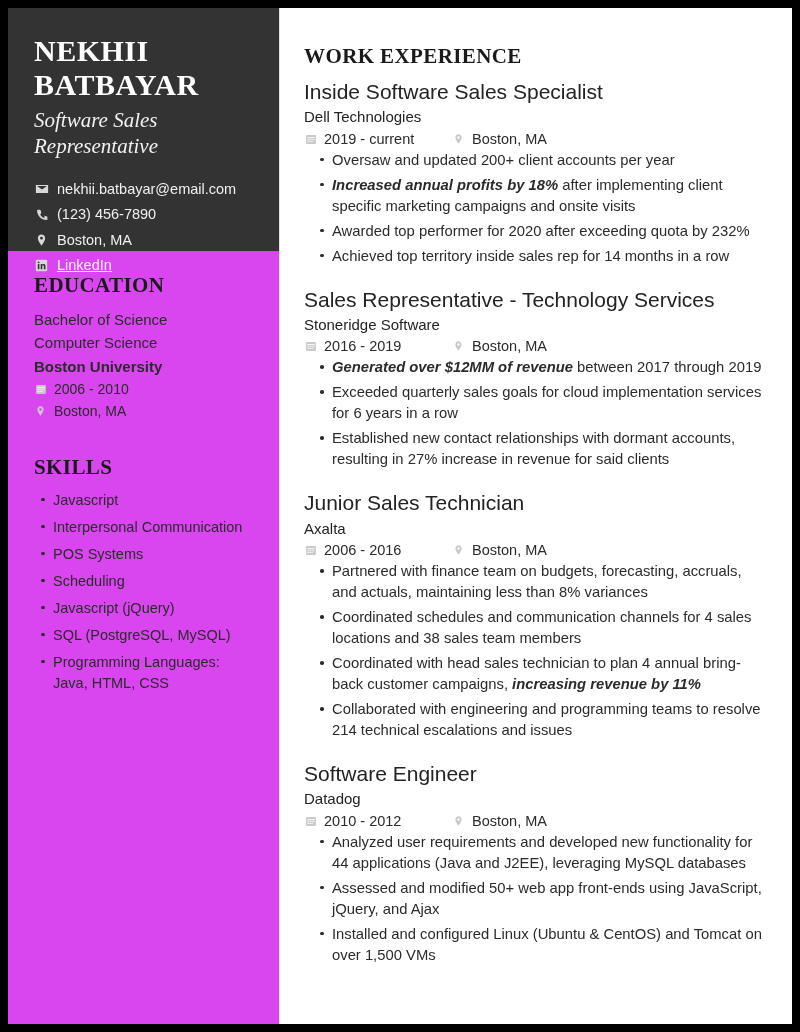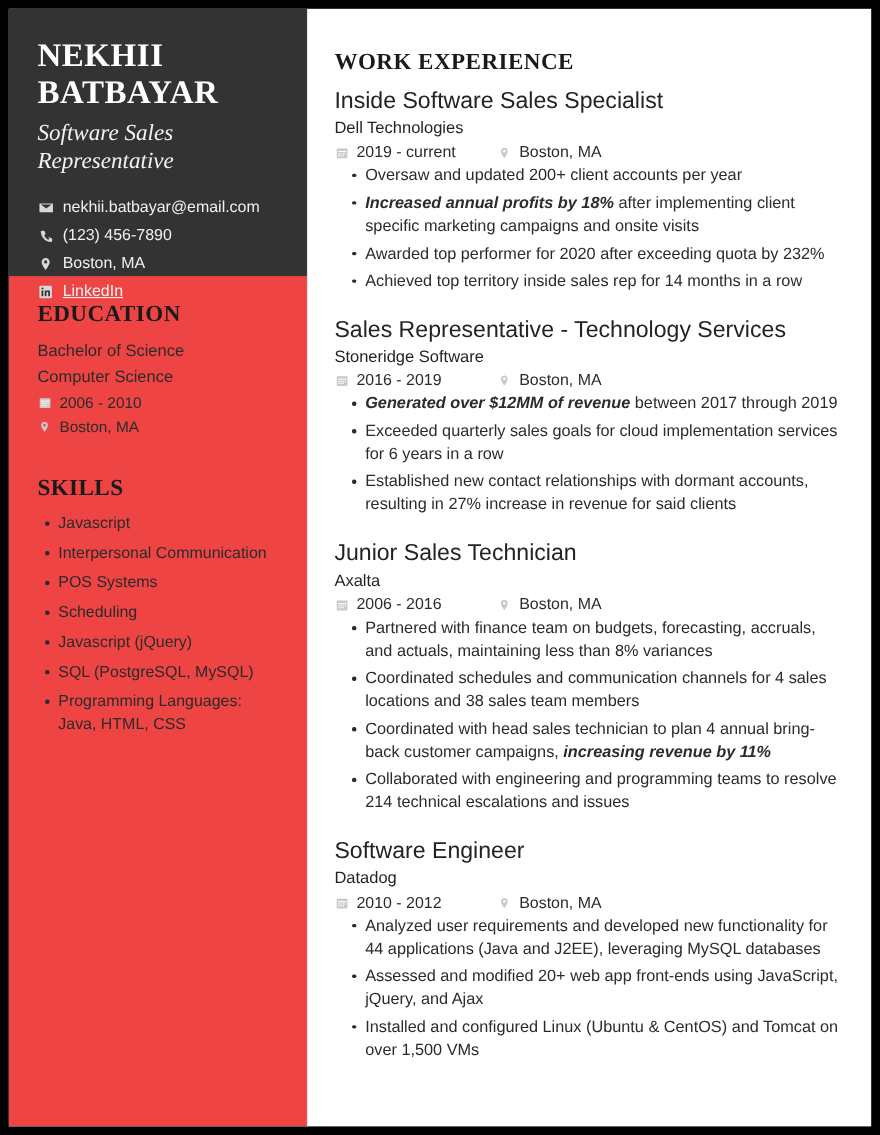--- a/index.html
+++ b/index.html
@@ -22,21 +22,21 @@
     height: 1016px;
     background: #ffffff;
     display: flex;
     overflow: hidden;
   }
 
   
   .sidebar {
     width: 271px;
     min-width: 271px;
-    background: #ef4444;
+    background: #d946ef;
     border-right: 1px solid #e2e2e2;
     display: flex;
     flex-direction: column;
   }
 
   .sidebar-header {
     background: #333333;
     color: #ffffff;
     padding: 26px 26px 26px 26px;
     height: 243px;
@@ -296,20 +296,21 @@
 
       </div>
     </div>
 
     <div class="sidebar-body">
 
       <section class="side-section">
         <h2 class="side-section-title">EDUCATION</h2>
         <div class="edu-line">Bachelor of Science</div>
         <div class="edu-line">Computer Science</div>
+        <div class="edu-line bold">Boston University</div>
         <div class="meta-row">
           <span class="ico">
             <svg width="12" height="12" viewBox="0 0 16 16" fill="currentColor" aria-hidden="true">
               <rect x="1.5" y="2.6" width="13" height="12" rx="1"></rect>
               <rect x="3" y="5.6" width="10" height="1.3" fill="#f6f6f6"></rect>
               <rect x="3.4" y="8.2" width="1.6" height="1.5" fill="#f6f6f6"></rect>
               <rect x="6" y="8.2" width="1.6" height="1.5" fill="#f6f6f6"></rect>
               <rect x="8.6" y="8.2" width="1.6" height="1.5" fill="#f6f6f6"></rect>
               <rect x="11.2" y="8.2" width="1.4" height="1.5" fill="#f6f6f6"></rect>
               <rect x="3.4" y="10.6" width="1.6" height="1.5" fill="#f6f6f6"></rect>
@@ -479,20 +480,20 @@
               <span class="ico">
                 <svg width="11" height="12" viewBox="0 0 16 16" fill="currentColor" aria-hidden="true">
                   <path d="M8 1.2c-2.5 0-4.5 2-4.5 4.5 0 3.3 4.5 9.1 4.5 9.1s4.5-5.8 4.5-9.1c0-2.5-2-4.5-4.5-4.5zm0 6.3a1.8 1.8 0 110-3.6 1.8 1.8 0 010 3.6z"></path>
                 </svg>
               </span>
               <span>Boston, MA</span>
             </div>
           </div>
           <ul class="job-bullets">
             <li>Analyzed user requirements and developed new functionality for 44 applications (Java and J2EE), leveraging MySQL databases</li>
-            <li>Assessed and modified 20+ web app front-ends using JavaScript, jQuery, and Ajax</li>
+            <li>Assessed and modified 50+ web app front-ends using JavaScript, jQuery, and Ajax</li>
             <li>Installed and configured Linux (Ubuntu &amp; CentOS) and Tomcat on over 1,500 VMs</li>
           </ul>
         </div>
       </div>
   </main>
 
 </div>
 
 </body></html>

